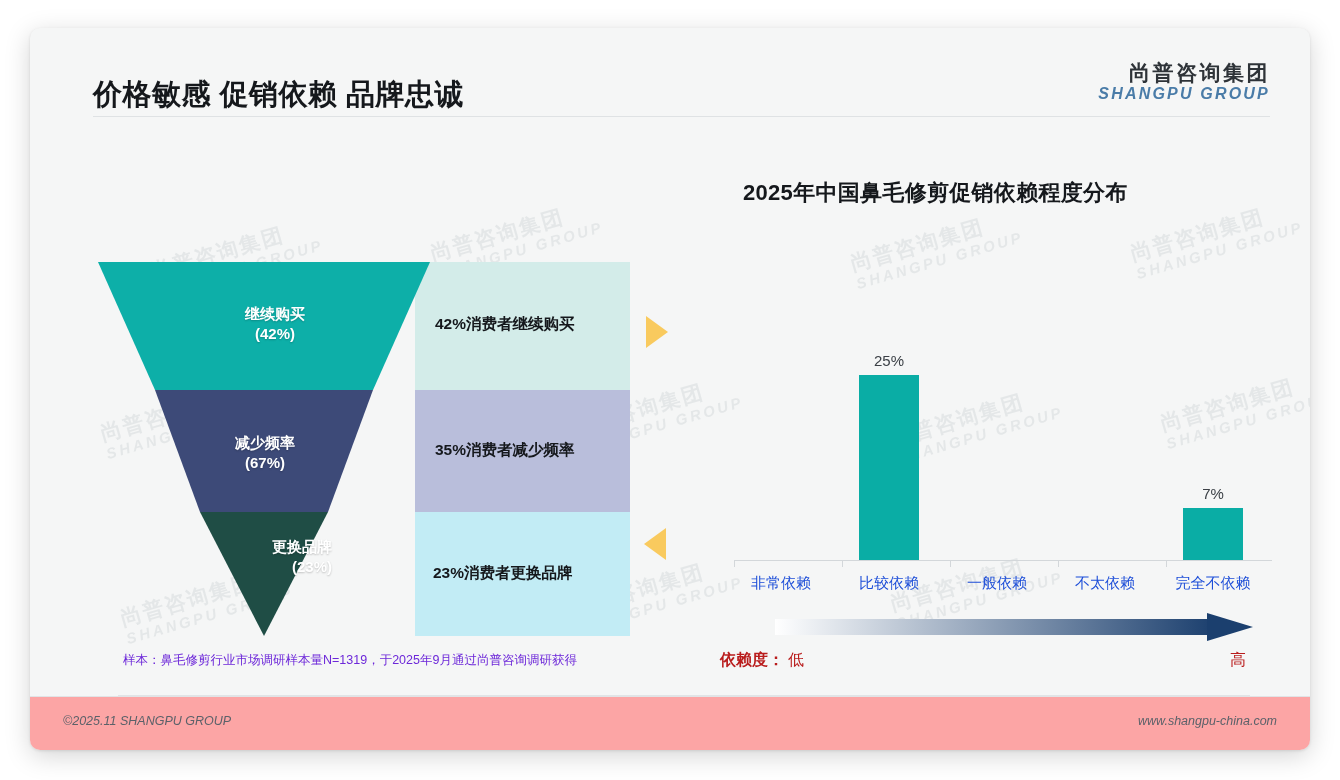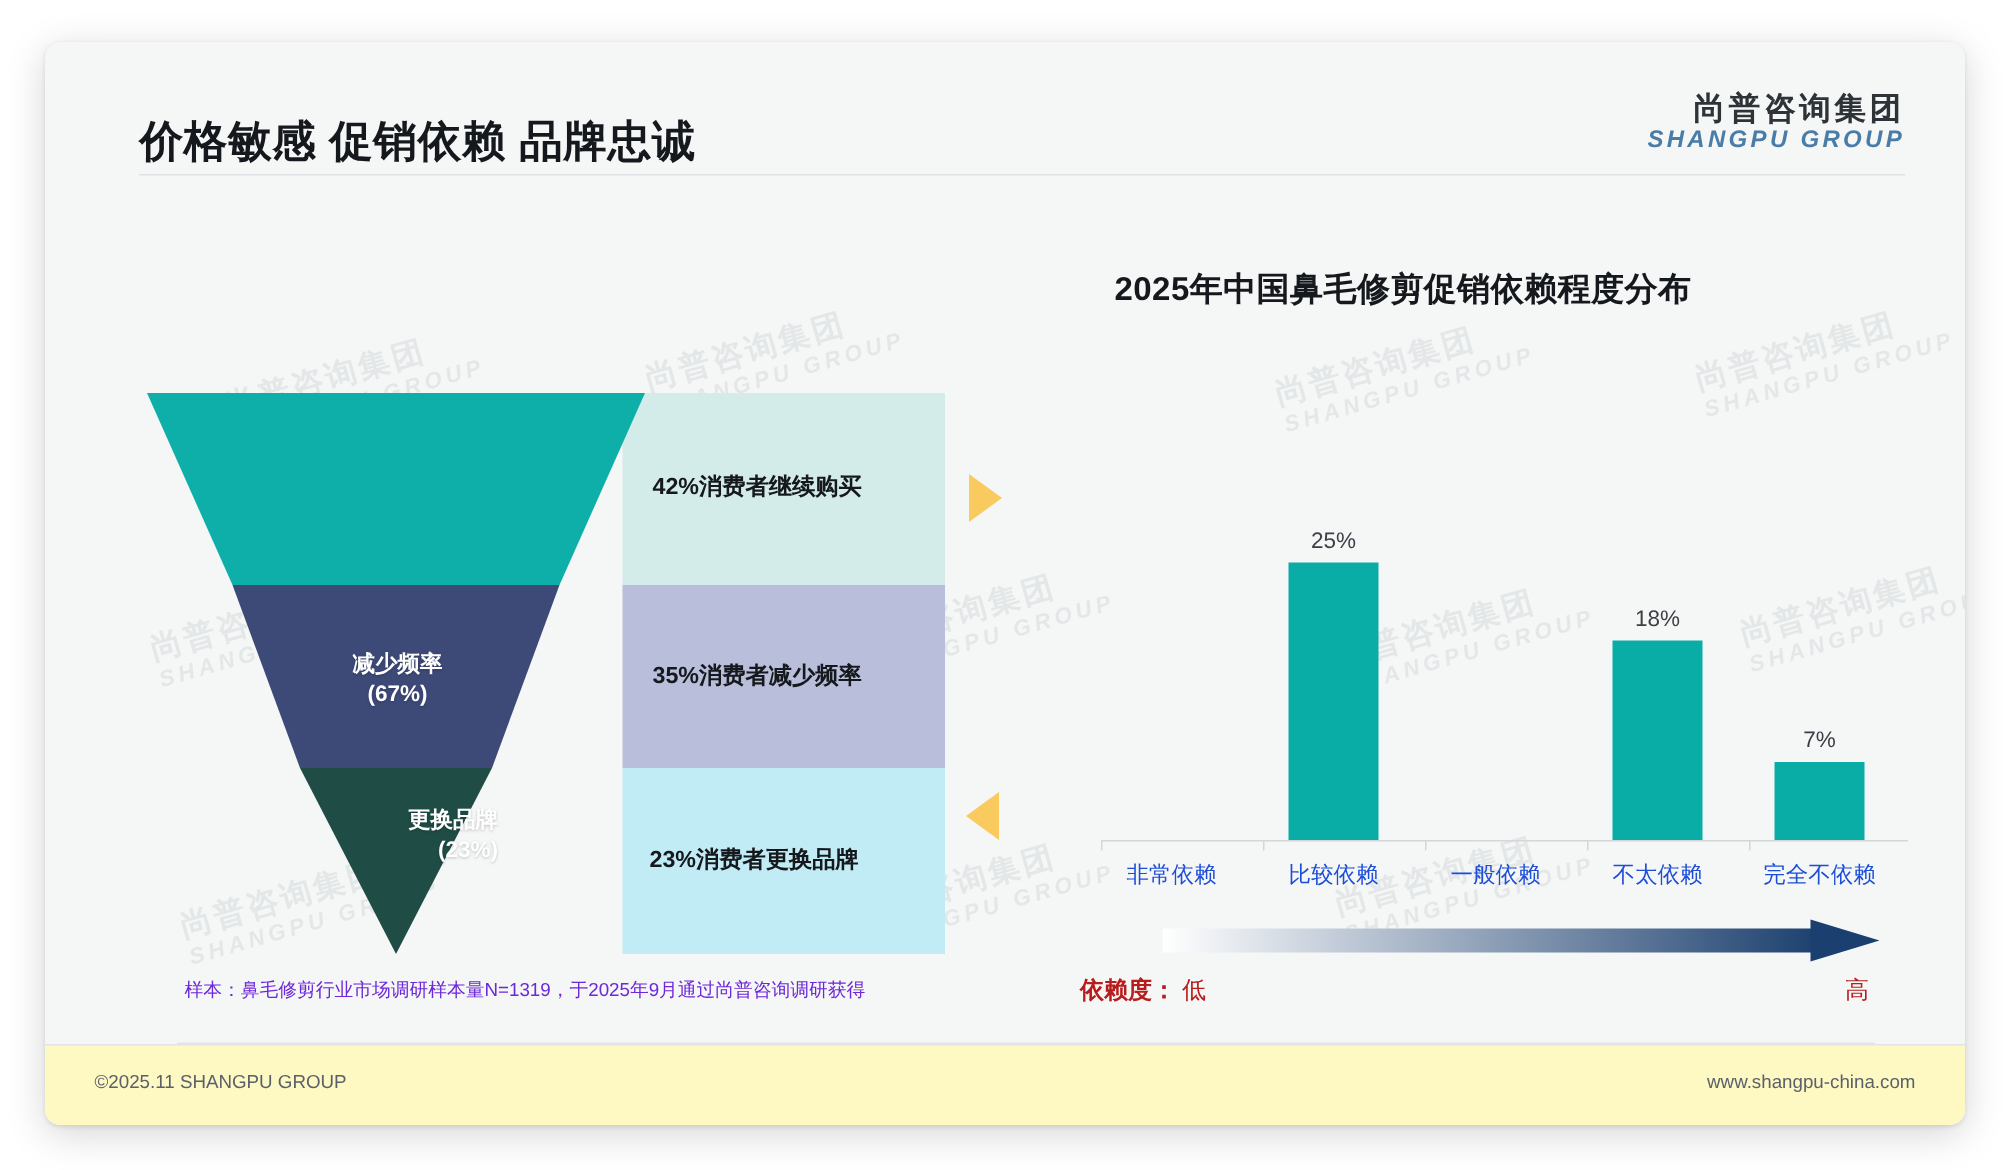--- a/index.html
+++ b/index.html
@@ -177,22 +177,23 @@
     position: absolute;
     left: 93px; top: 624px;
     font-size: 12.5px;
     color: #6d28d9;
     white-space: nowrap;
   }
   .footer {
     position: absolute;
     left: 0; right: 0; bottom: 0;
     height: 54px;
-    background: #fef9c3;
+    background: #fca5a5;
     border-top: 1px solid #e1e4e6;
+    font-style: italic;
   }
   .footer-left {
     position: absolute;
     left: 33px; top: 17px;
     font-size: 12.5px;
     color: #5b6169;
     white-space: nowrap;
   }
   .footer-right {
     position: absolute;
@@ -268,20 +269,24 @@
 
         <rect id="np0" x="330" y="8" width="215" height="128" fill="#d3ece9"></rect>
         <rect id="np1" x="330" y="136" width="215" height="122" fill="#b9bedb"></rect>
         <rect id="np2" x="330" y="258" width="215" height="124" fill="#c2ecf5"></rect>
 
         <polygon id="fs0" points="13,8 345,8 288,136 70,136" fill="#0DAFA8"></polygon>
         <polygon id="fs1" points="70,136 288,136 243,258 115,258" fill="#3D4A78"></polygon>
         <polygon id="fs2" points="115,258 243,258 179,382" fill="#1F4D45"></polygon>
       </svg>
 
+      <div class="funnel-seg-label" style="left:110px; top:50px; width:160px;">
+        <span>继续购买</span><br>
+        <span>(42%)</span>
+      </div>
       <div class="funnel-seg-label" style="left:100px; top:179px; width:160px;">
         <span>减少频率</span><br>
         <span>(67%)</span>
       </div>
       <div class="funnel-seg-label" style="left:97px; top:283px; width:150px;text-align:right;">
         <span>更换品牌</span><br>
         <span>(23%)</span>
       </div>
 
       <div class="side-note" style="left:350px; top:60px;">42%消费者继续购买</div>
@@ -298,24 +303,20 @@
   </div>
 
   <div class="panel-right">
     <div class="chart-title">2025年中国鼻毛修剪促销依赖程度分布</div>
 
     <div class="bars">
       <div class="bar-plot" id="bar-plot">
           <div class="bar-col" style="left: 112px;">
             <div class="bar-value">25%</div>
             <div class="bar-rect" style="height: 185px; background: rgb(10, 173, 165);"></div>
-          </div>
-          <div class="bar-col" style="left: 328px;">
-            <div class="bar-value">18%</div>
-            <div class="bar-rect" style="height: 133px; background: rgb(10, 173, 165);"></div>
           </div>
           <div class="bar-col" style="left: 436px;">
             <div class="bar-value">7%</div>
             <div class="bar-rect" style="height: 52px; background: rgb(10, 173, 165);"></div>
           </div>
         </div>
       <div class="axis-line"></div>
       <div id="ticks-layer">
           <div class="tick" style="left: 4px;"></div>
           <div class="tick" style="left: 112px;"></div>

